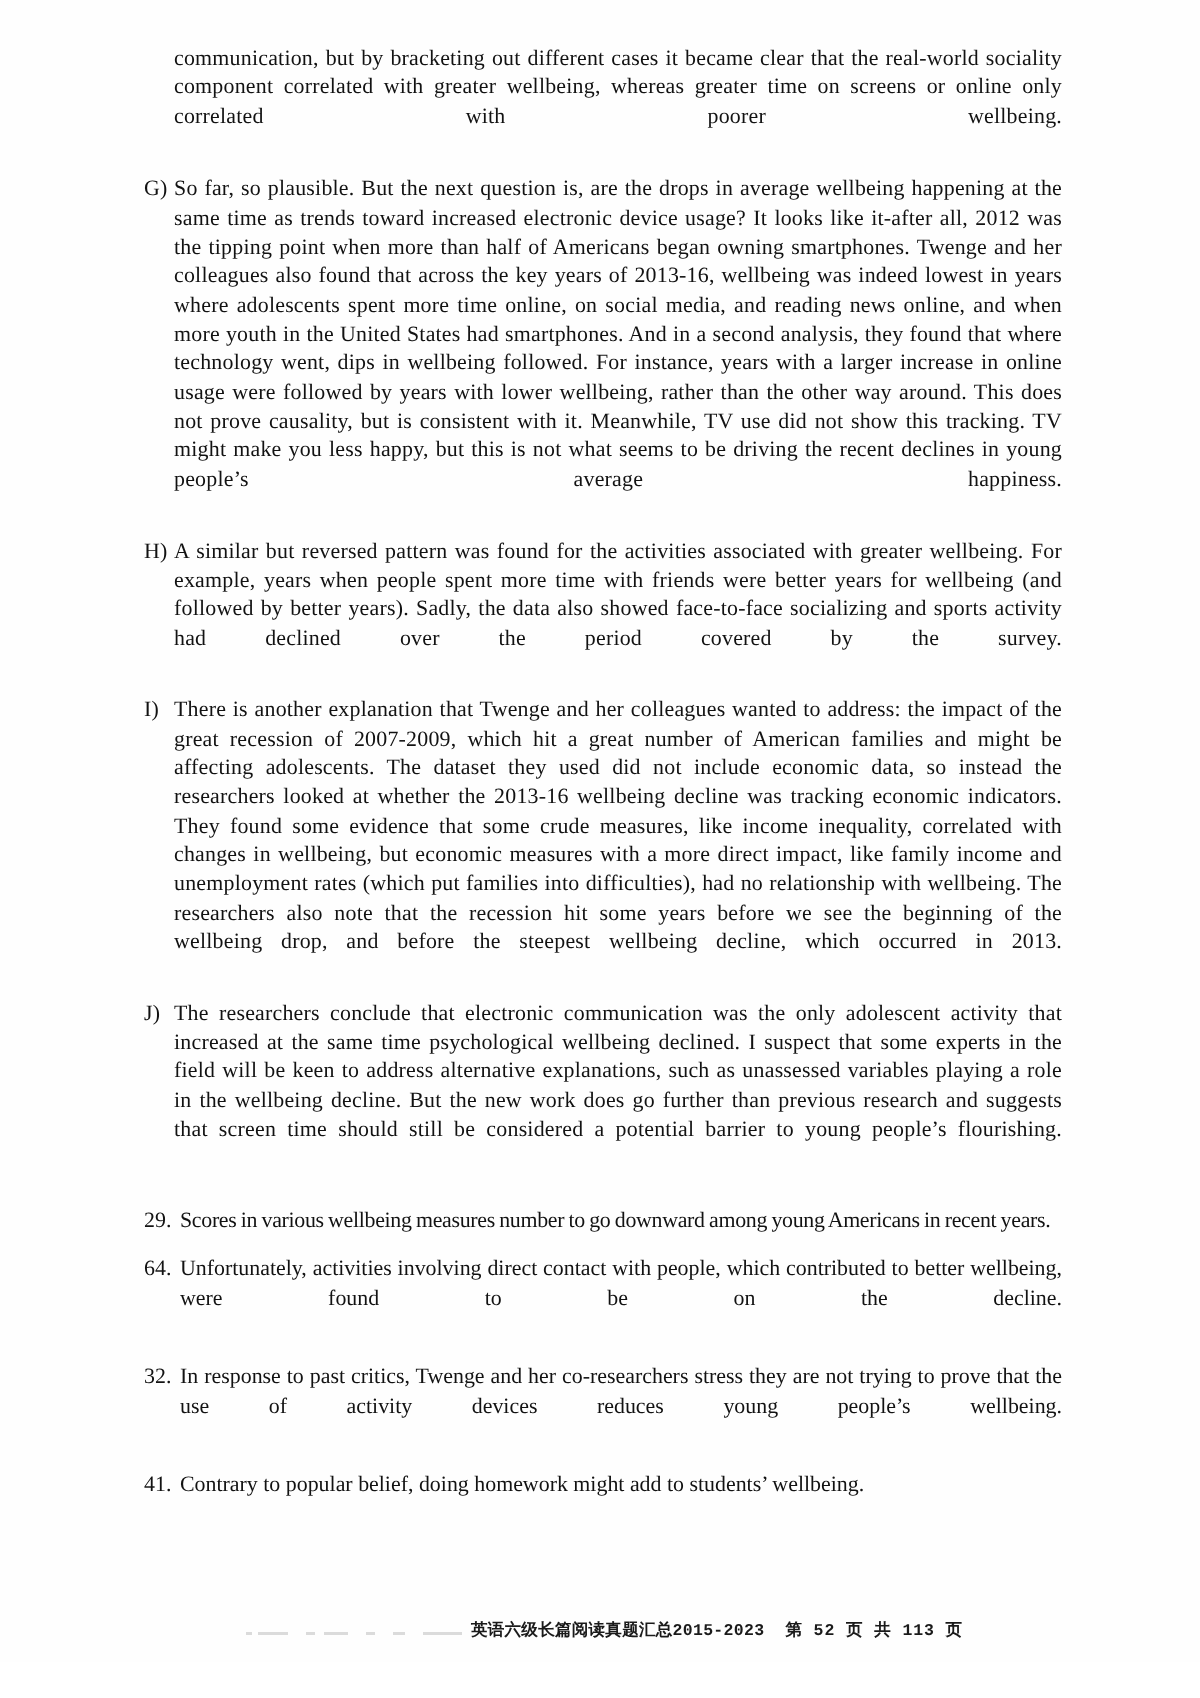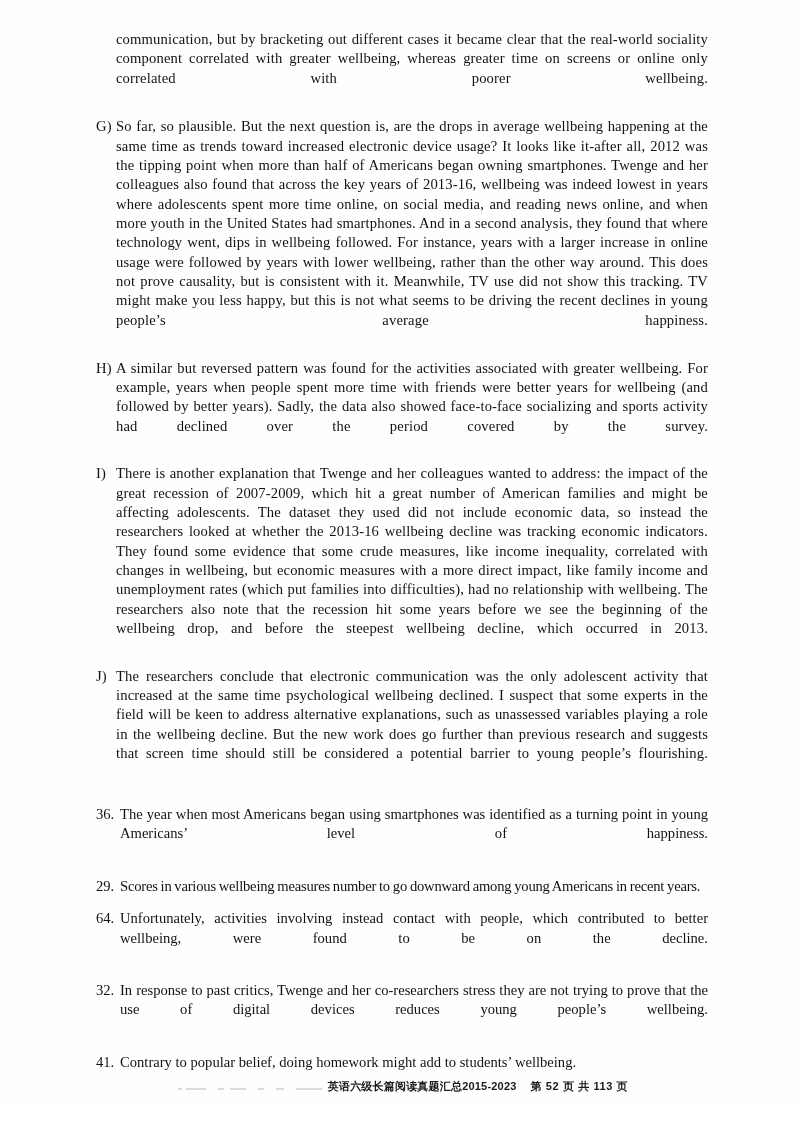--- a/index.html
+++ b/index.html
@@ -105,21 +105,21 @@
     content: none;
   }
 
   
   .footer {
     position: absolute;
     left: 0;
     bottom: 14px;
     width: 800px;
     text-align: center;
-    font-family: Liberation Sans, sans-serif;
+    font-family: Liberation Mono, monospace;
     font-size: 11px;
     color: #1a1a1a;
     white-space: nowrap;
     margin-top: 20px;
   }
   .footer-inner {
     display: inline-block;
     position: relative;
   }
   .footer .smudge {
@@ -179,38 +179,34 @@
 
       <div class="para">
         <span class="label">J)</span>
         <span class="ptext">The researchers conclude that electronic communication was the only adolescent activity that increased at the same time psychological wellbeing declined. I suspect that some experts in the field will be keen to address alternative explanations, such as unassessed variables playing a role in the wellbeing decline. But the new work does go further than previous research and suggests that screen time should still be considered a potential barrier to young people’s flourishing.</span>
       </div>
 
     </div>
 
     <div class="qlist">
 
-      <div class="qitem">
-        <span class="qnum">36.</span>
-        <span class="qtext">The year when most Americans began using smartphones was identified as a turning point in young Americans’ level of happiness.</span>
-      </div>
 
       <div class="qitem condensed">
         <span class="qnum">29.</span>
         <span class="qtext">Scores in various wellbeing measures number to go downward among young Americans in recent years.</span>
       </div>
 
       <div class="qitem">
         <span class="qnum">64.</span>
-        <span class="qtext">Unfortunately, activities involving instead contact with people, which contributed to better wellbeing, were found to be on the decline.</span>
+        <span class="qtext">Unfortunately, activities involving direct contact with people, which contributed to better wellbeing, were found to be on the decline.</span>
       </div>
 
       <div class="qitem">
         <span class="qnum">32.</span>
-        <span class="qtext">In response to past critics, Twenge and her co-researchers stress they are not trying to prove that the use of digital devices reduces young people’s wellbeing.</span>
+        <span class="qtext">In response to past critics, Twenge and her co-researchers stress they are not trying to prove that the use of activity devices reduces young people’s wellbeing.</span>
       </div>
 
 
       <div class="qitem oneline">
         <span class="qnum">41.</span>
         <span class="qtext">Contrary to popular belief, doing homework might add to students’ wellbeing.</span>
       </div>
 
     </div>
 

